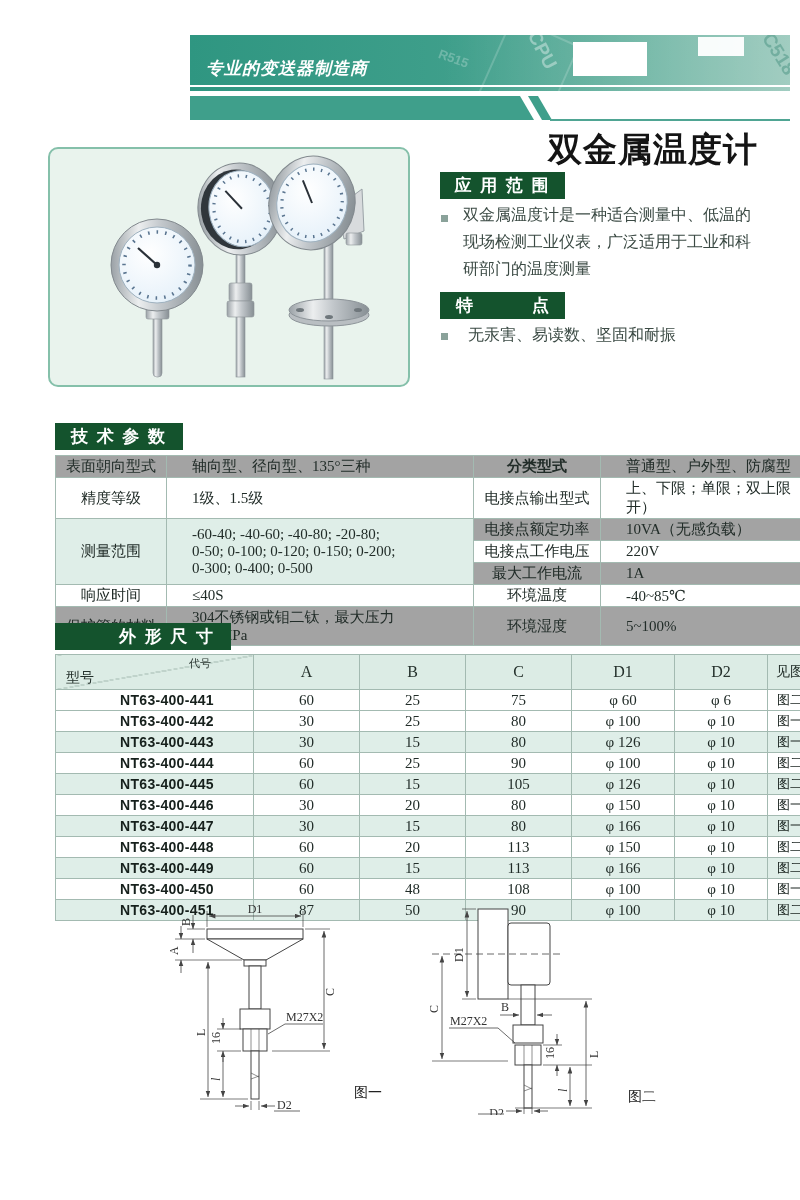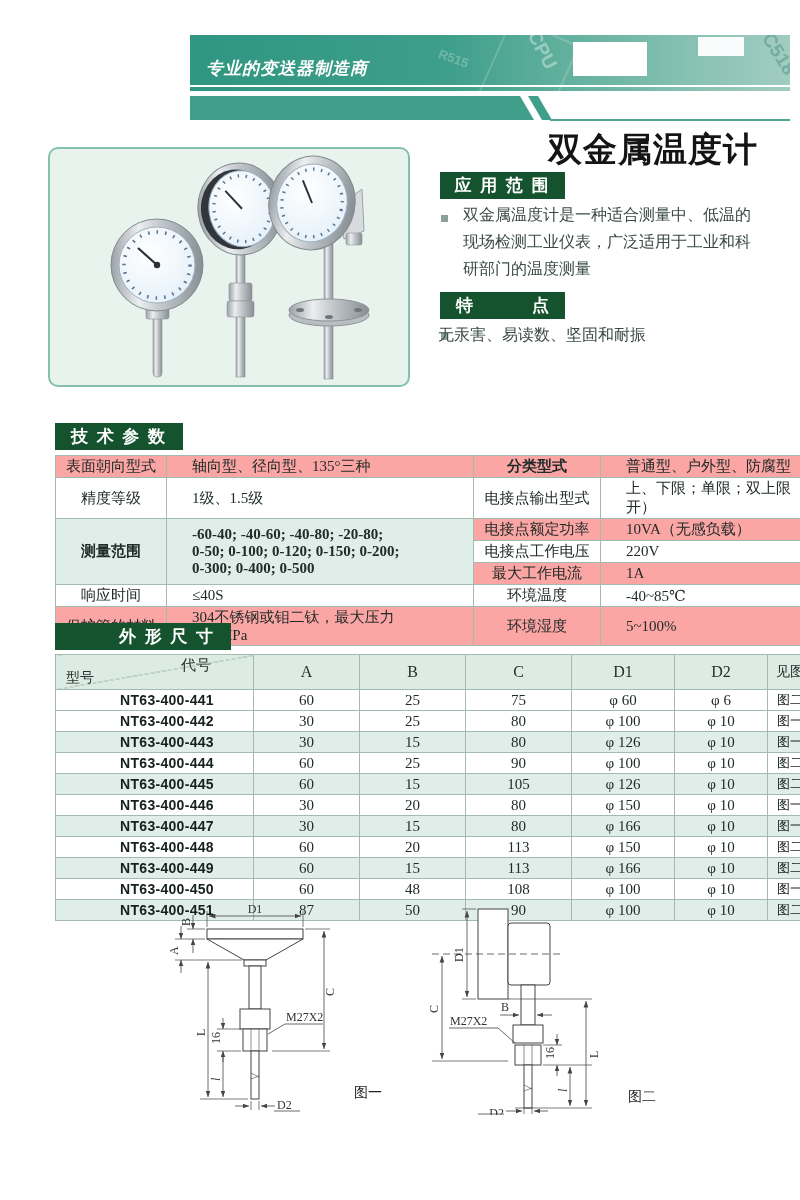--- a/index.html
+++ b/index.html
@@ -36,40 +36,40 @@
   .badge-app{left:440px;top:172px;width:125px;}
   .badge-feat{left:440px;top:292px;width:125px;justify-content:space-between;padding:0 16px;box-sizing:border-box;letter-spacing:0;}
   .badge-tech{left:55px;top:423px;width:128px;}
   .badge-dims{left:55px;top:623px;width:128px;padding-left:48px;}
 
   .bullet-sq{position:absolute;width:7px;height:7px;background:#8aa29a;}
   .bullet-app{left:441px;top:215px;}
   .bullet-feat{left:441px;top:333px;}
   .body-text{position:absolute;font-size:16px;line-height:27px;color:#3b4a44;}
   .app-text{left:463px;top:201px;width:292px;}
-  .feat-text{left:438px;top:321px;width:300px;}
+  .feat-text{left:468px;top:321px;width:300px;}
 
   
   .tech-table{position:absolute;left:55px;top:455px;width:733px;border-collapse:collapse;table-layout:fixed;}
   .tech-table td{border:1px solid #a3bab1;font-family:"Liberation Serif","DejaVu Serif",serif;
                  font-size:15px;color:#212c28;padding:1px 25px;height:19px;}
   .tech-table .lbl{text-align:center;padding:1px 2px;}
-  .tech-table tr.g td{background:#fca5a5;}
+  .tech-table tr.g td{background:#a3a3a3;}
   .tech-table tr.w td{background:#ffffff;}
-  .tech-table td.forceg{background:#dfeee8 !important;font-weight:bold;}
+  .tech-table td.forceg{background:#dfeee8 !important;}
   .tech-table .c1{width:106px;} .tech-table .c2{width:256px;} .tech-table .c3{width:122px;font-weight:bold;} .tech-table .c4{width:249px;}
 
   
   .dim-table{position:absolute;left:55px;top:654px;width:733px;border-collapse:collapse;table-layout:fixed;}
   .dim-table th,.dim-table td{border:1px solid #a3bab1;}
   .dim-table thead th{height:32px;background:#dcece5;font-family:"Liberation Serif","DejaVu Serif",serif;
                       font-size:16px;font-weight:normal;color:#24302b;}
   .dim-table .diag{position:relative;width:195px;
       background-image:linear-gradient(to bottom right,rgba(0,0,0,0) 49.5%,#a3bab1 49.5%,#a3bab1 50.6%,rgba(0,0,0,0) 50.6%);}
-  .dim-table .diag .dt{position:absolute;right:42px;top:1px;font-size:15px;}
+  .dim-table .diag .dt{position:absolute;right:42px;top:1px;font-size:11px;}
   .dim-table .diag .db{position:absolute;left:10px;bottom:2px;font-size:14px;}
   .dim-table .wA,.dim-table .wB,.dim-table .wC{width:103px;}
   .dim-table .wD1{width:100px;} .dim-table .wD2{width:90px;} .dim-table .wSee{width:42px;font-size:14px;}
   .dim-table tbody td{height:18px;text-align:center;background:#fff;}
   .dim-table tbody tr:nth-child(odd):not(:first-child) td{background:#dfeee8;}
   .dim-table td.model{text-align:center;padding-left:26px;font-weight:bold;font-size:14px;letter-spacing:.3px;color:#16201c;}
   .dim-table td.num{font-family:"Liberation Serif","DejaVu Serif",serif;font-size:15px;color:#212c28;}
   .dim-table td.fig{font-size:13px;color:#16201c;}
 
   

